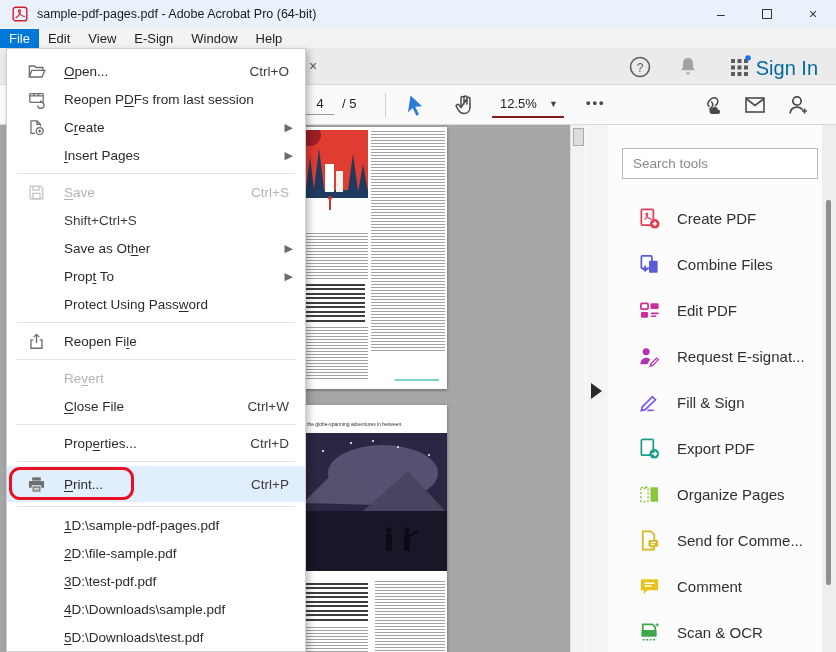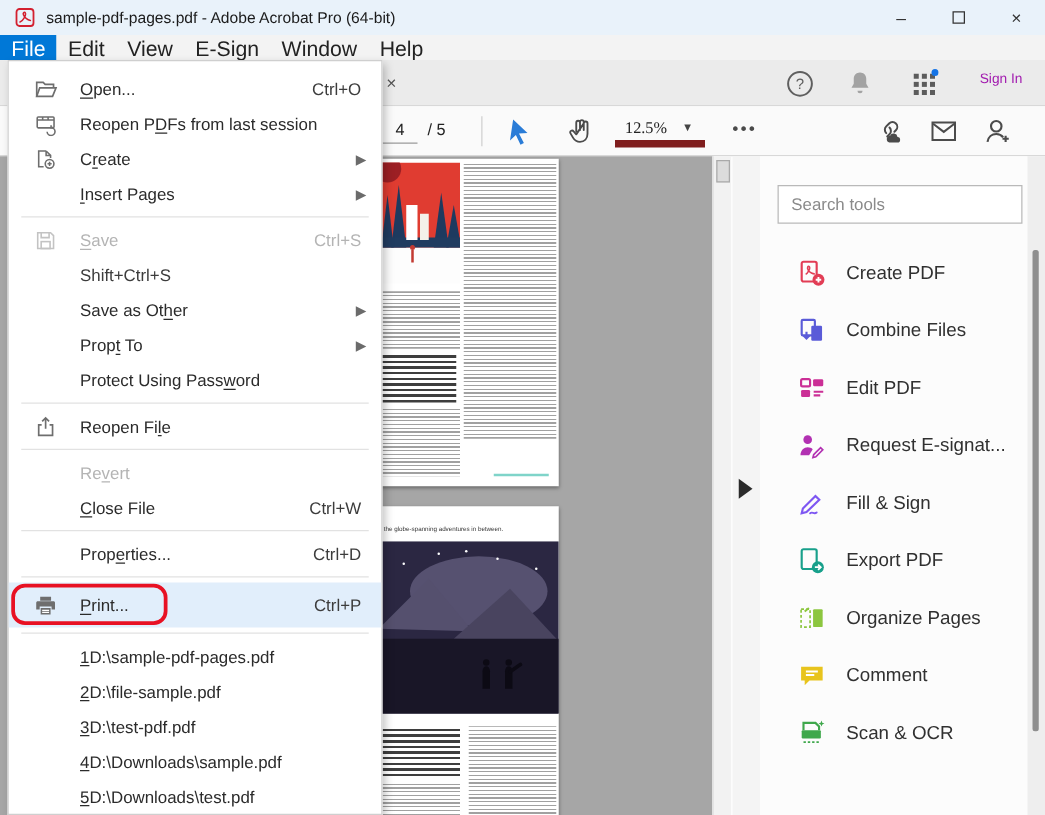--- a/index.html
+++ b/index.html
@@ -9,38 +9,38 @@
 
   
   .titlebar { position:absolute; left:0; top:0; width:836px; height:28px; background:#e9f2fa; display:flex; align-items:center; }
   .titlebar .logo { margin-left:12px; width:16px; height:16px; }
   .titlebar .title { margin-left:9px; font-size:12.5px; color:#1b1b1b; }
   .win-controls { position:absolute; right:0; top:0; height:28px; display:flex; }
   .win-btn { width:46px; height:28px; display:flex; align-items:center; justify-content:center; font-size:14px; color:#333; }
   .win-btn.max span { display:block; width:10px; height:10px; border:1.2px solid #333; }
 
   
-  .menubar { position:absolute; left:0; top:28px; width:836px; height:20px; background:#f3f3f3; display:flex; align-items:flex-start; font-size:17px; color:#222; }
+  .menubar { position:absolute; left:0; top:28px; width:836px; height:20px; background:#f3f3f3; display:flex; align-items:center; font-size:13px; color:#222; }
   .menubar .mb-item { padding:2px 9px; display:flex; align-items:center; }
   .menubar .mb-item.active { background:#0078d7; color:#fff; }
 
   
   .tabbar { position:absolute; left:0; top:48px; width:836px; height:37px; background:#ebebeb; border-bottom:1px solid #d8d8d8; }
   .tab-close { position:absolute; left:304px; top:9px; width:18px; height:18px; font-size:14px; color:#555; display:flex; align-items:center; justify-content:center; }
   .tb-ico { position:absolute; top:7px; width:24px; height:24px; }
-  .signin { position:absolute; right:18px; top:9px; font-size:11px; color:#a21caf; }
+  .signin { position:absolute; right:18px; top:9px; font-size:20px; color:#0369a1; }
 
   
   .toolbar { position:absolute; left:0; top:85px; width:836px; height:40px; background:#fafafa; border-bottom:1px solid #d8d8d8; }
   .pagenav { position:absolute; left:306px; top:8px; display:flex; align-items:flex-end; }
   .page-input { width:28px; height:22px; border-bottom:1px solid #9a9a9a; text-align:center; font-size:13px; color:#222; line-height:22px; }
   .page-total { margin-left:8px; font-size:13px; color:#222; line-height:22px; }
   .tb-divider { position:absolute; left:385px; top:8px; width:1px; height:24px; background:#cfcfcf; }
   .tool-ico { position:absolute; top:8px; width:24px; height:24px; }
-  .zoombox { position:absolute; left:492px; top:6px; width:72px; height:27px; border-bottom:6px solid #7f1d1d; display:flex; align-items:center;font-family:Liberation Serif, serif; }
+  .zoombox { position:absolute; left:492px; top:6px; width:72px; height:27px; border-bottom:2px solid #7f1d1d; display:flex; align-items:center; }
   .zoom-val { font-size:13px; color:#222; margin-left:8px; }
   .zoom-caret { font-size:9px; color:#444; margin-left:12px; }
   .more-dots { position:absolute; left:586px; top:10px; font-size:13px; letter-spacing:2px; color:#4a4a4a; font-weight:bold; }
 
   
   .workarea { position:absolute; left:0; top:125px; width:836px; height:527px; }
   .docview { position:absolute; left:0; top:0; width:570px; height:527px; background:#a6a6a6; overflow:hidden; }
   .pdf-page { position:absolute; left:303px; width:144px; background:#fff; box-shadow:0 1px 3px rgba(0,0,0,.4); }
   .tx { position:absolute; background:repeating-linear-gradient(to bottom,#909090 0,#909090 1px,transparent 1px,transparent 3px); opacity:.85; }
   .tx-bold { position:absolute; background:repeating-linear-gradient(to bottom,#3e3e3e 0,#3e3e3e 2px,transparent 2px,transparent 4.5px); }
@@ -285,20 +285,29 @@
 
         <div class="tool-item">
           <svg class="ticon" viewBox="0 0 24 24">
             <rect x="3" y="4.5" width="7.5" height="15" fill="none" stroke="#8cc63f" stroke-width="1.4" stroke-dasharray="2.4 1.8"></rect>
             <rect x="13" y="4.5" width="8" height="15" rx="1" fill="#8cc63f"></rect>
             <path d="M9.5 3.5L6 6.5" stroke="#8cc63f" stroke-width="1.6"></path>
           </svg>
           <span class="tool-label">Organize Pages</span>
         </div>
 
+        <div class="tool-item">
+          <svg class="ticon" viewBox="0 0 24 24">
+            <path d="M5 2.5h8.5l3.5 3.5v15.5H5z" fill="none" stroke="#d7b623" stroke-width="1.8"></path>
+            <rect x="11" y="11.5" width="10" height="7" rx="1.5" fill="#d7b623"></rect>
+            <path d="M13 21.5l1.2-3h2.3z" fill="#d7b623"></path>
+            <path d="M13.5 14h5M13.5 16h3.8" stroke="#fff" stroke-width="1.2"></path>
+          </svg>
+          <span class="tool-label">Send for Comme...</span>
+        </div>
 
         <div class="tool-item">
           <svg class="ticon" viewBox="0 0 24 24">
             <path d="M3 4.5h18v11.5h-11l-4 4v-4H3z" fill="#e8c41d"></path>
             <path d="M7 8.5h10M7 11.5h7" stroke="#fff" stroke-width="1.6"></path>
           </svg>
           <span class="tool-label">Comment</span>
         </div>
 
         <div class="tool-item">

